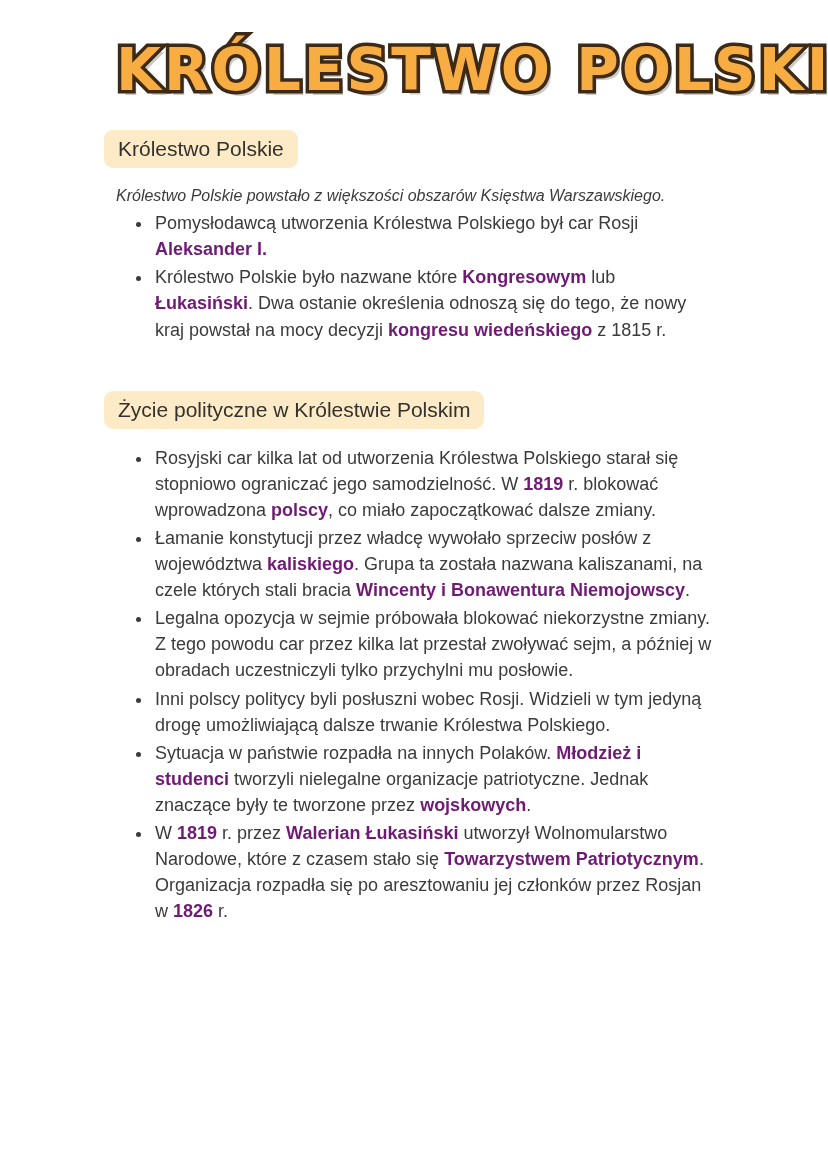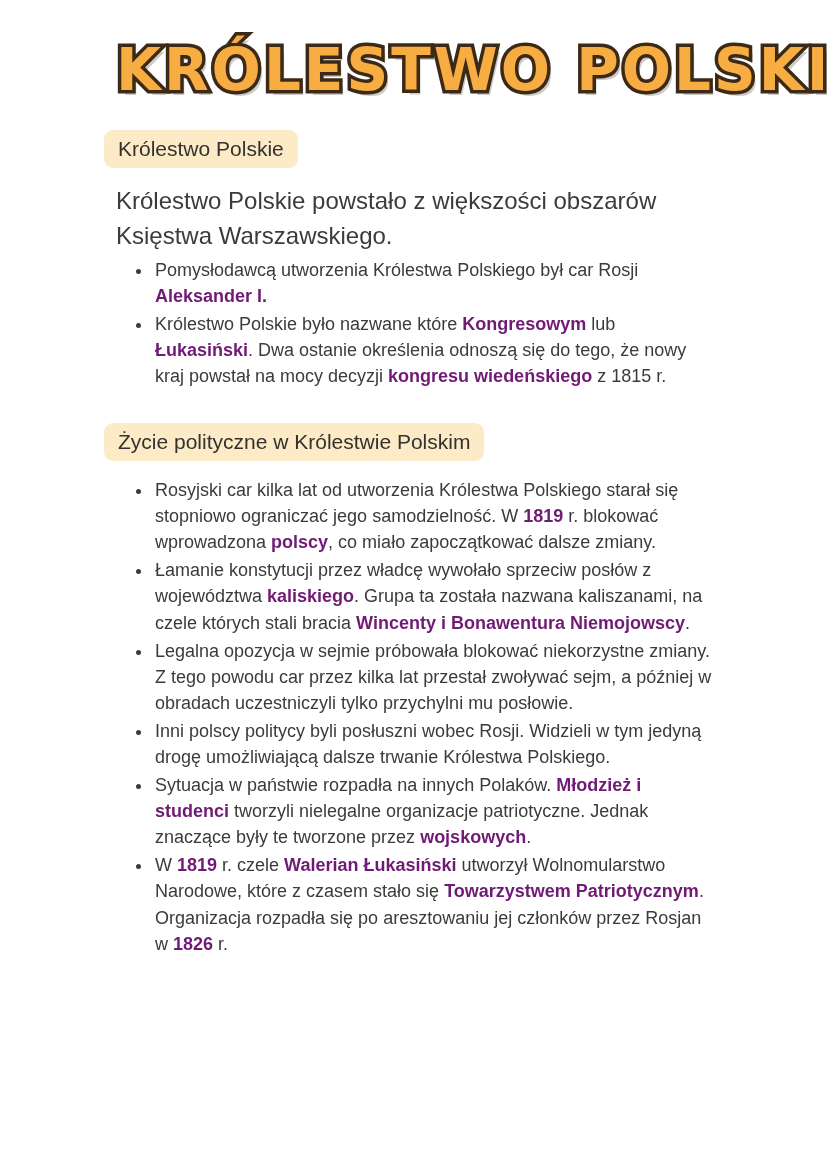--- a/index.html
+++ b/index.html
@@ -34,35 +34,36 @@
     paint-order:stroke fill;
     text-shadow:4px 5px 0 rgba(60,42,22,0.25);
     white-space:nowrap;
   }
   h2.section-heading{
     margin:0 0 16px 0;
     font-weight:normal;
     line-height:1;
   }
   h2.section-heading.second{
-    margin-top:34px;
+    margin-top:48px;
   }
   .heading-pill{
     display:inline-block;
     background:var(--heading-highlight);
     border-radius:9px;
     padding:8px 14px 9px 14px;
     margin-left:-12px;
     font-size:21px;
     color:#33322e;
   }
   p.intro{
     margin:0 0 3px 0;
-    font-size:24px;
+    font-size:16px;
     line-height:1.45;
+    font-style:italic;
   }
   ul.bullets{
     margin:0 0 8px 0;
     padding-left:37px;
     font-size:18px;
     line-height:1.45;
   }
   ul.bullets li{
     margin:2px 0;
     padding-left:2px;
@@ -93,17 +94,17 @@
   <section>
     <h2 class="section-heading second">
       <span class="heading-pill">Życie polityczne w Królestwie Polskim</span>
     </h2>
     <ul class="bullets">
       <li><span>Rosyjski car kilka lat od utworzenia Królestwa Polskiego starał się stopniowo ograniczać jego samodzielność. W </span><span class="bold">1819</span><span> r. blokować wprowadzona </span><span class="bold">polscy</span><span>, co miało zapoczątkować dalsze zmiany.</span></li>
       <li><span>Łamanie konstytucji przez władcę wywołało sprzeciw posłów z województwa </span><span class="bold">kaliskiego</span><span>. Grupa ta została nazwana kaliszanami, na czele których stali bracia </span><span class="bold">Wincenty i Bonawentura Niemojowscy</span><span>.</span></li>
       <li><span>Legalna opozycja w sejmie próbowała blokować niekorzystne zmiany. Z tego powodu car przez kilka lat przestał zwoływać sejm, a później w obradach uczestniczyli tylko przychylni mu posłowie.</span></li>
       <li><span>Inni polscy politycy byli posłuszni wobec Rosji. Widzieli w tym jedyną drogę umożliwiającą dalsze trwanie Królestwa Polskiego.</span></li>
       <li><span>Sytuacja w państwie rozpadła na innych Polaków. </span><span class="bold">Młodzież i studenci</span><span> tworzyli nielegalne organizacje patriotyczne. Jednak znaczące były te tworzone przez </span><span class="bold">wojskowych</span><span>.</span></li>
-      <li><span>W </span><span class="bold">1819</span><span> r. czele </span><span class="bold">Walerian Łukasiński</span><span> utworzył Wolnomularstwo Narodowe, które z czasem stało się </span><span class="bold">Towarzystwem Patriotycznym</span><span>. Organizacja rozpadła się po aresztowaniu jej członków przez Rosjan w </span><span class="bold">1826</span><span> r.</span></li>
+      <li><span>W </span><span class="bold">1819</span><span> r. przez </span><span class="bold">Walerian Łukasiński</span><span> utworzył Wolnomularstwo Narodowe, które z czasem stało się </span><span class="bold">Towarzystwem Patriotycznym</span><span>. Organizacja rozpadła się po aresztowaniu jej członków przez Rosjan w </span><span class="bold">1826</span><span> r.</span></li>
     </ul>
   </section>
 
 </div>
 
 </body></html>

